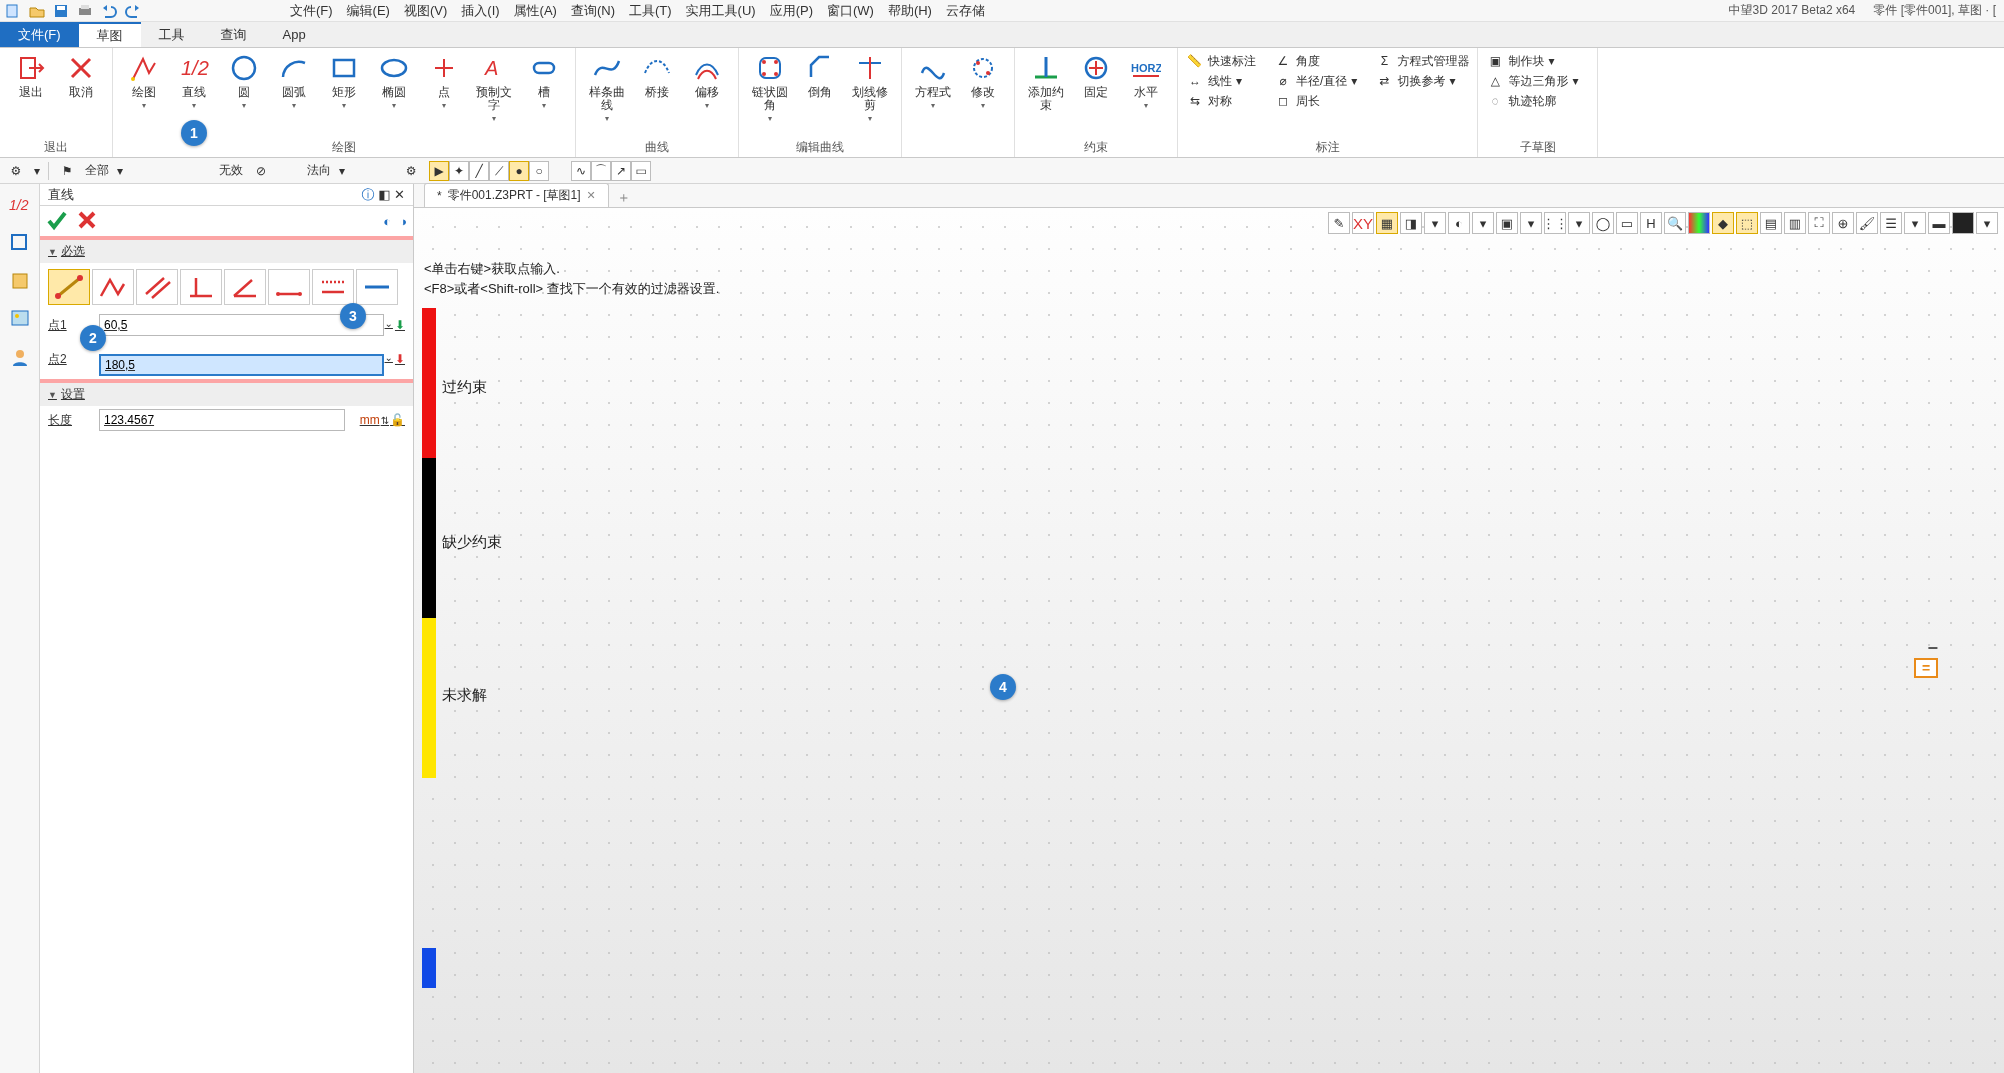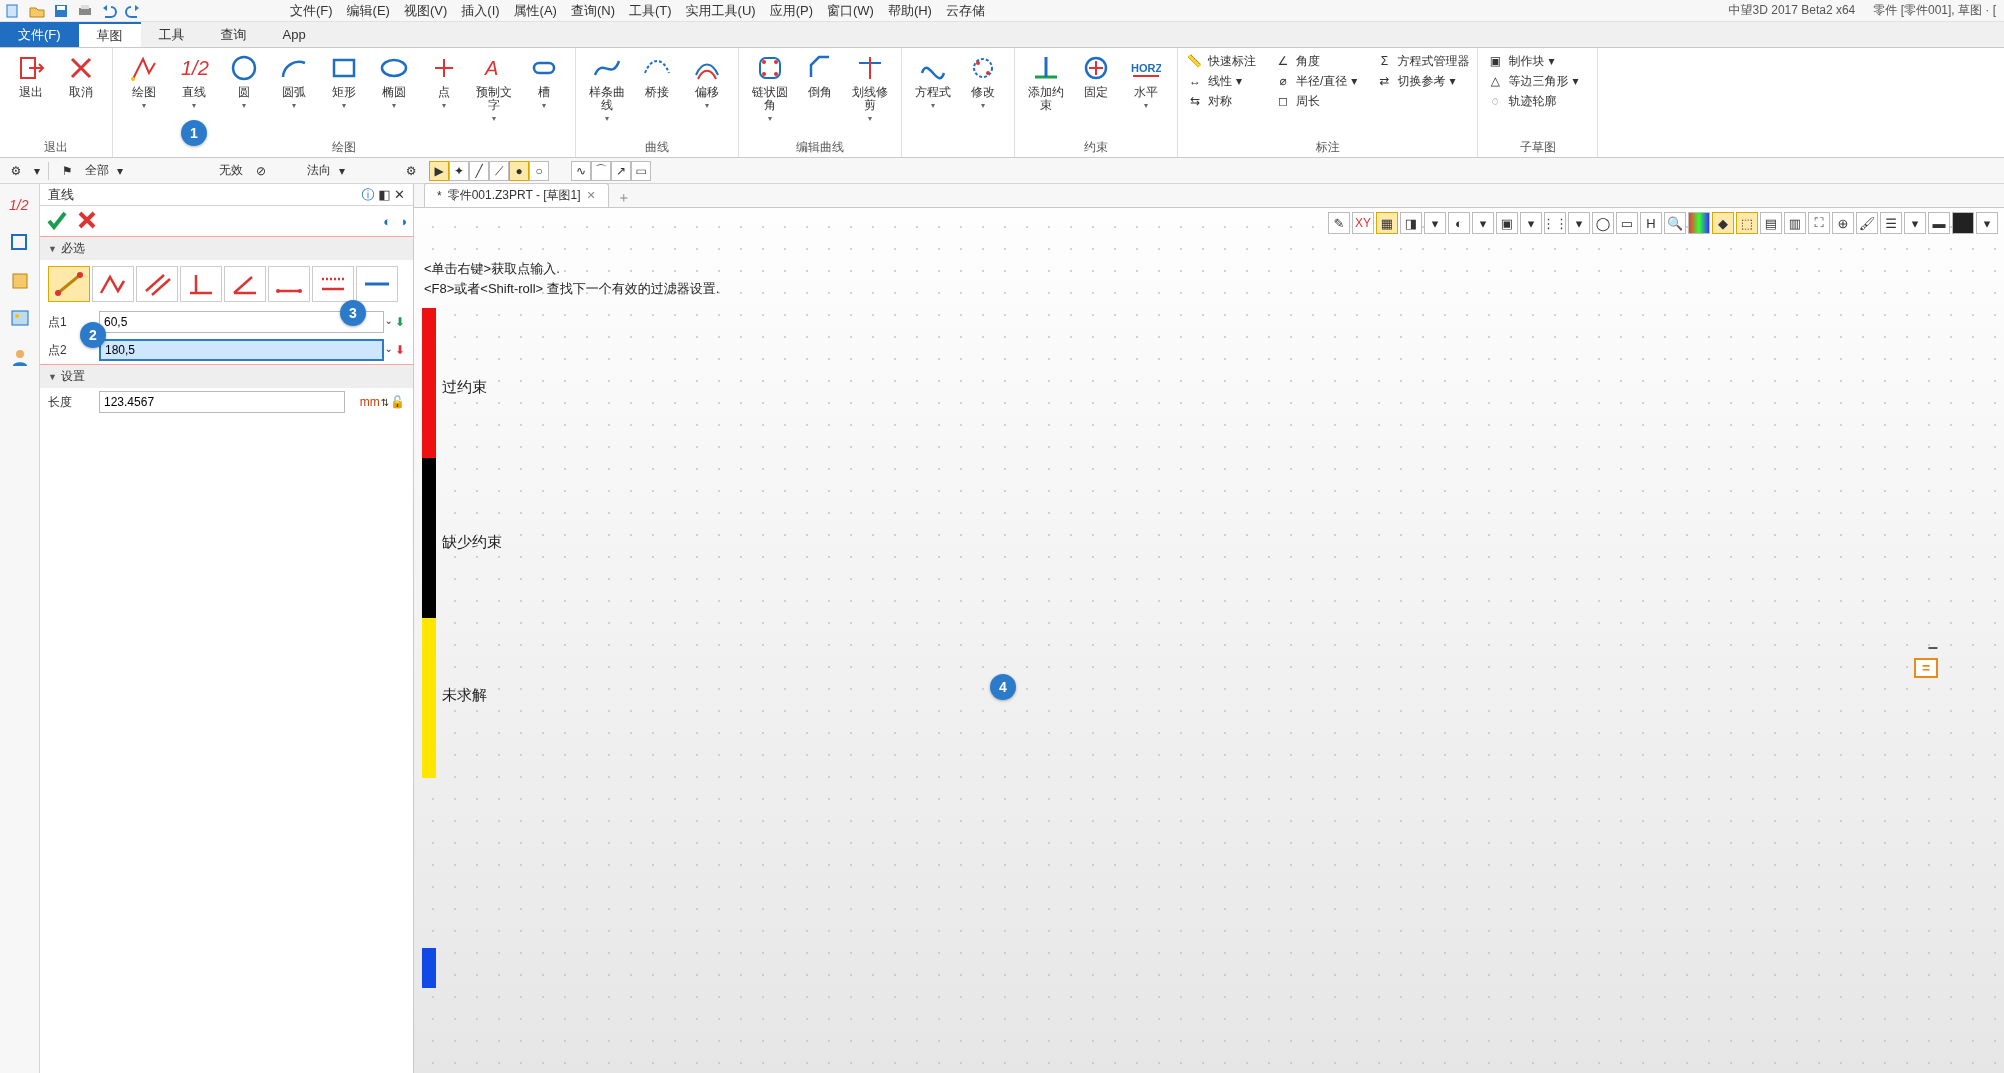--- a/index.html
+++ b/index.html
@@ -44,30 +44,30 @@
 
   
   .main { display:flex; height: calc(1073px - 22px - 26px - 110px - 26px); }
   .leftcol { width:414px; display:flex; border-right:1px solid #c9c9c9; }
   .leftside { width:40px; background:#f7f7f7; border-right:1px solid #d5d5d5; display:flex; flex-direction:column; align-items:center; gap:12px; padding-top:8px; }
   .leftside .sbtn { width:26px; height:26px; display:flex; align-items:center; justify-content:center; }
   .panel { flex:1; display:flex; flex-direction:column; }
   .panel .ptitle { height:22px; display:flex; align-items:center; padding:0 8px; font-size:13px; border-bottom:1px solid #d5d5d5; background:#fff; }
   .panel .ptitle .spacer { flex:1; }
   .panel .pactions { height:30px; display:flex; align-items:center; gap:8px; padding:0 6px; }
-  .panel .section { border-top:1px solid #fca5a5; }
+  .panel .section { border-top:4px solid #fca5a5;text-decoration:underline; }
   .panel .shdr { background:#eee; padding:3px 8px; font-size:12px; display:flex; align-items:center; gap:4px; }
   .panel .shdr::before { content:"▼"; font-size:9px; color:#555; }
   .modebar { display:flex; padding:6px 8px; gap:2px; }
   .modebar .mbtn { width:42px; height:36px; border:1px solid #ccc; background:#fff; display:flex; align-items:center; justify-content:center; }
   .modebar .mbtn.first { background:#ffe9a9; border-color:#d9a900; }
   .fieldrow { display:flex; align-items:center; padding:3px 8px; gap:1px; font-size:12px; position:relative; }
   .fieldrow label { width:50px; }
   .fieldrow input { flex:1; height:22px; padding:0 4px; border:1px solid #b9b9b9; font-size:12px; }
-  .fieldrow input.active { border:2px solid #2b7bca; background:#cfe6ff; }
+  .fieldrow input.active { border:2px solid #2b7bca; background:#cfe6ff;margin-top:12px; }
   .fieldrow .unit { width:34px; text-align:right; color:#c2410c; }
   .fieldrow .ctrls { display:flex; gap:2px; }
   .chk { display:flex; align-items:center; gap:6px; padding:4px 10px; font-size:12px; }
 
   
   .canvaswrap { flex:1; display:flex; flex-direction:column; }
   .doctabs { height:24px; display:flex; align-items:flex-end; border-bottom:1px solid #c9c9c9; padding-left:10px; background:#f7f7f7; }
   .doctabs .dtab { padding:3px 12px; font-size:12px; background:#fff; border:1px solid #c9c9c9; border-bottom:none; border-top-left-radius:3px; border-top-right-radius:3px; display:flex; align-items:center; gap:6px; }
   .doctabs .dtab .dot { color:#333; }
   .doctabs .dtab .x { font-size:11px; color:#888; }
@@ -674,21 +674,21 @@
     </div>
 
     <div class="canvas">
       <div class="hints">
         <div>&lt;单击右键&gt;获取点输入.</div>
         <div>&lt;F8&gt;或者&lt;Shift-roll&gt; 查找下一个有效的过滤器设置.</div>
       </div>
 
       <div class="viewbar">
         <span class="vb">✎</span>
-        <span class="vb" style="color:#d33;font-size:12px">XY</span>
+        <span class="vb" style="color:#d33;font-size:15px">XY</span>
         <span class="vb active">▦</span>
         <span class="vb">◨</span>
         <span class="vb">▾</span>
         <span class="vb">◐</span>
         <span class="vb">▾</span>
         <span class="vb">▣</span>
         <span class="vb">▾</span>
         <span class="vb">⋮⋮</span>
         <span class="vb">▾</span>
         <span class="vb">◯</span>

